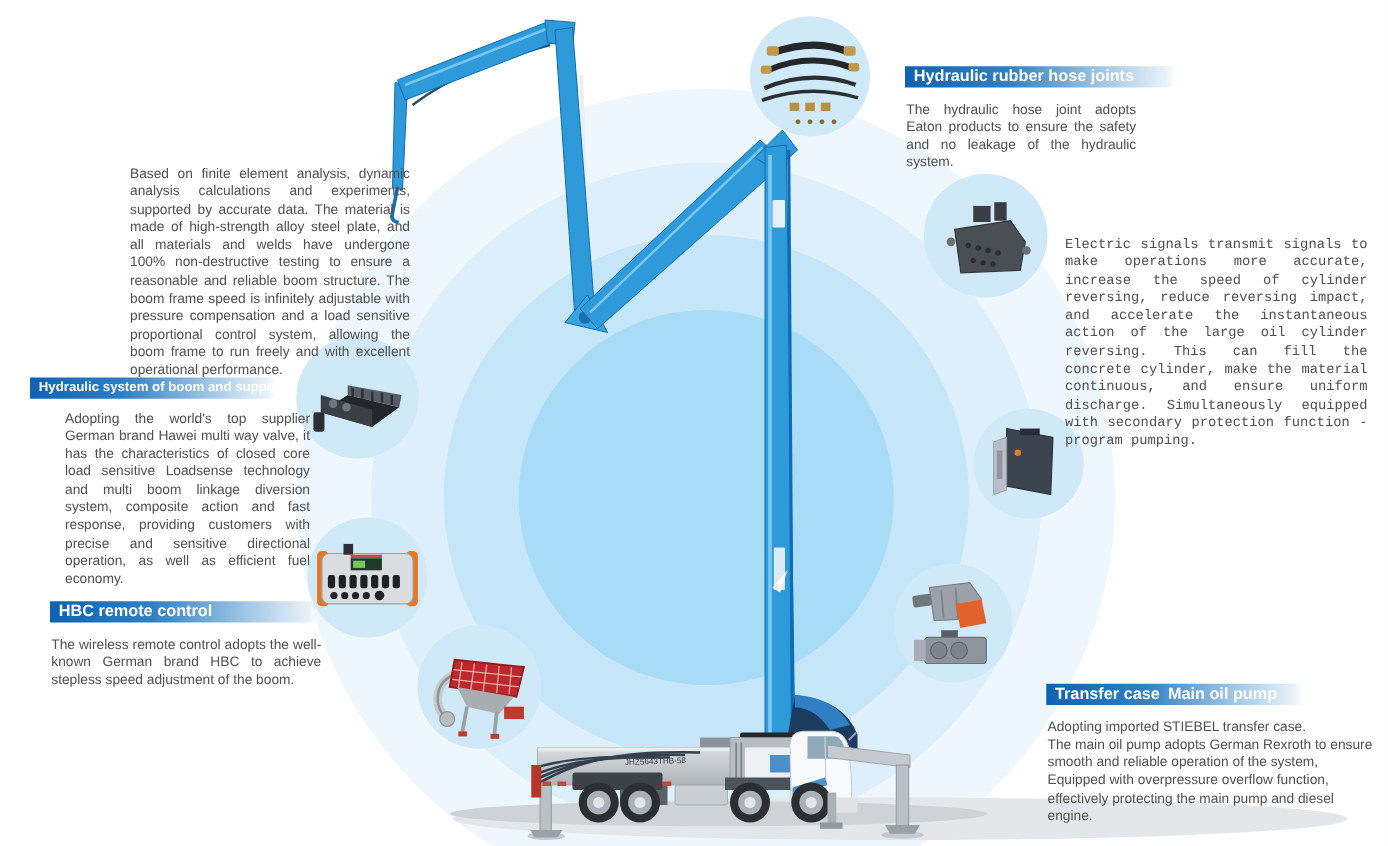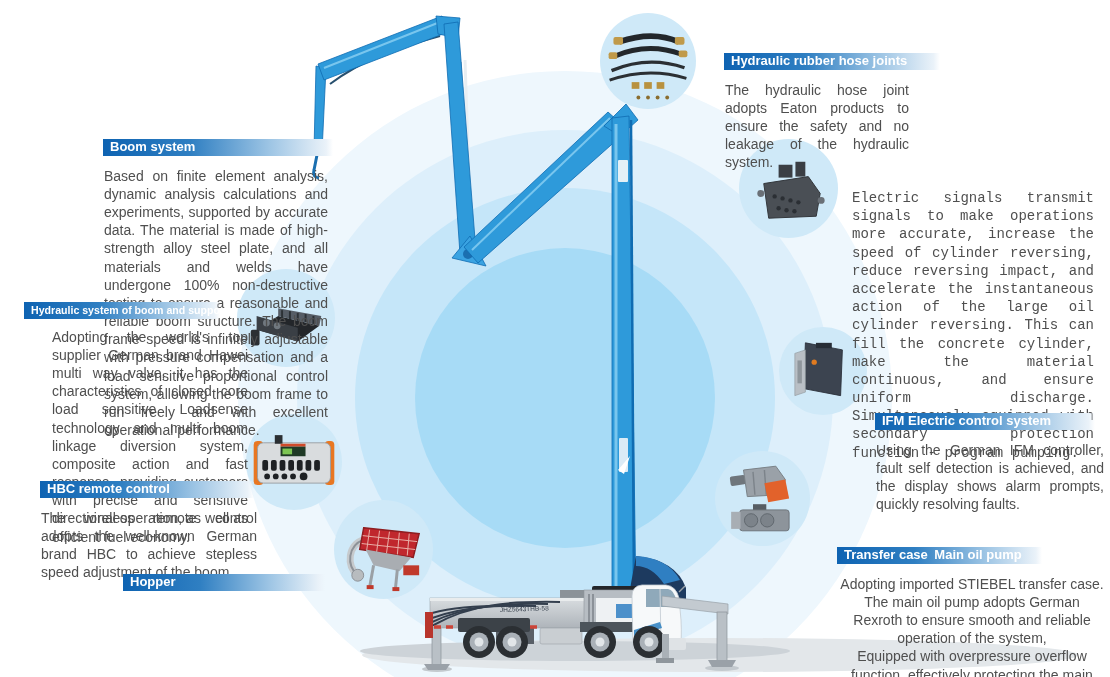--- a/index.html
+++ b/index.html
@@ -28,37 +28,37 @@
   #ph-hopper{left:334px;top:500px;width:99px;height:99px;}
 
   
   .callout{position:absolute;z-index:4;}
   .callout-header{
     display:block;color:#ffffff;font-size:13px;line-height:16px;height:16px;
     padding:0 0 1px 7px;white-space:nowrap;overflow:hidden;
     background:linear-gradient(90deg,#0e63b2 0%,#2f7fc2 38%,#9cc4e4 72%,#eaf2f9 97%,rgba(234,242,249,0) 100%);
   }
   .callout-body{
-    margin:4px 0 0 1px;color:#4f4f4f;font-size:14px;line-height:1.3;text-align:justify;
+    margin:4px 0 0 1px;color:#4f4f4f;font-size:11px;line-height:1.3;text-align:justify;
   }
   #co-hose{left:724px;top:42px;width:216px;}
   #co-hose .callout-body{width:184px;}
   #co-boom{left:103px;top:128px;width:230px;}
   #co-boom .callout-body{width:224px;}
   #co-electric{left:851px;top:185px;width:232px;}
   #co-electric .callout-body{width:242px;font-family:Liberation Mono, monospace;}
   #co-legs{left:24px;top:293px;width:196px;}
   #co-legs .callout-header{font-size:10.6px;}
   #co-legs .callout-body{width:196px;margin-left:28px;}
   #co-ifm{left:875px;top:402px;width:220px;}
   #co-ifm .callout-body{width:228px;}
   #co-hbc{left:40px;top:470px;width:214px;}
   #co-hbc .callout-body{width:216px;}
   #co-transfer{left:837px;top:536px;width:205px;}
-  #co-transfer .callout-body{width:268px;white-space:pre-line;text-align:center;}
+  #co-transfer .callout-body{width:268px;white-space:pre-line;text-align:left;}
   #co-hopper{left:123px;top:563px;width:202px;}
   #co-hopper .callout-body{width:204px;}
 </style>
 </head>
 <body>
 
 <div id="stage">
 
   <div class="bg-circle bg-c1"></div>
   <div class="bg-circle bg-c2"></div>
@@ -321,47 +321,41 @@
         <rect x="59" y="88" width="7" height="4" fill="#c0392b"></rect>
     </svg>
   </div>
 
   <section class="callout" id="co-hose">
     <h2 class="callout-header">Hydraulic rubber hose joints</h2>
     <p class="callout-body">The hydraulic hose joint adopts Eaton products to ensure the safety and no leakage of the hydraulic system.</p>
   </section>
 
   <section class="callout" id="co-boom">
-    <h2 class="callout-header">Boom system</h2>
     <p class="callout-body">Based on finite element analysis, dynamic analysis calculations and experiments, supported by accurate data. The material is made of high-strength alloy steel plate, and all materials and welds have undergone 100% non-destructive testing to ensure a reasonable and reliable boom structure. The boom frame speed is infinitely adjustable with pressure compensation and a load sensitive proportional control system, allowing the boom frame to run freely and with excellent operational performance.</p>
   </section>
 
   <section class="callout" id="co-electric">
     <p class="callout-body">Electric signals transmit signals to make operations more accurate, increase the speed of cylinder reversing, reduce reversing impact, and accelerate the instantaneous action of the large oil cylinder reversing. This can fill the concrete cylinder, make the material continuous, and ensure uniform discharge. Simultaneously equipped with secondary protection function - program pumping.</p>
   </section>
 
   <section class="callout" id="co-legs">
     <h2 class="callout-header">Hydraulic system of boom and support legs</h2>
     <p class="callout-body">Adopting the world's top supplier German brand Hawei multi way valve, it has the characteristics of closed core load sensitive Loadsense technology and multi boom linkage diversion system, composite action and fast response, providing customers with precise and sensitive directional operation, as well as efficient fuel economy.</p>
   </section>
 
-  <section class="callout" id="co-ifm">
-    <h2 class="callout-header">IFM Electric control system</h2>
-    <p class="callout-body">Using the German IFM controller, fault self detection is achieved, and the display shows alarm prompts, quickly resolving faults.</p>
-  </section>
 
   <section class="callout" id="co-hbc">
     <h2 class="callout-header">HBC remote control</h2>
     <p class="callout-body">The wireless remote control adopts the well-known German brand HBC to achieve stepless speed adjustment of the boom.</p>
   </section>
 
   <section class="callout" id="co-transfer">
     <h2 class="callout-header">Transfer case Main oil pump</h2>
     <p class="callout-body">Adopting imported STIEBEL transfer case.
 The main oil pump adopts German Rexroth to ensure smooth and reliable operation of the system,
 Equipped with overpressure overflow function, effectively protecting the main pump and diesel engine.</p>
   </section>
 
   <section class="callout" id="co-hopper">
-    <h2 class="callout-header">Hopper</h2>
   </section>
 
 </div>
 
 </body></html>

